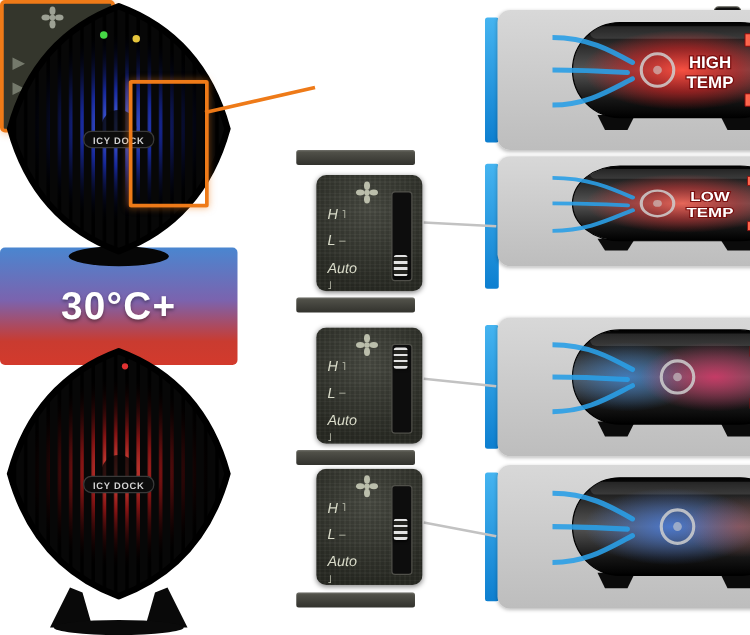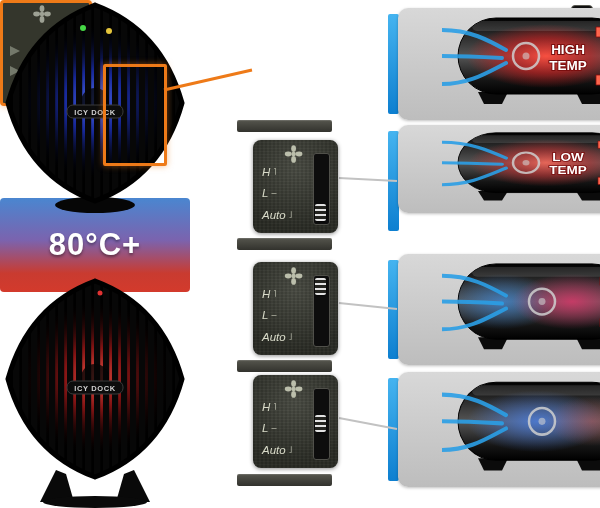--- a/index.html
+++ b/index.html
@@ -29,21 +29,21 @@
            repeating-linear-gradient(0deg,rgba(255,255,255,.04) 0 1px,transparent 1px 3px),
            repeating-linear-gradient(90deg,rgba(0,0,0,.14) 0 2px,transparent 2px 4px);
          box-shadow:0 1px 4px rgba(0,0,0,.45);}
   .panel-photo{top:12px;left:253px;width:86px;height:100px;border:3px solid #ee7a18;
                border-radius:4px;background-color:#34362c;z-index:5;
                box-shadow:0 0 7px rgba(238,122,24,.45);}
   .p-auto{top:140px;} .p-high{top:262px;} .p-low{top:375px;}
   .fan-ic{position:absolute;top:4px;left:50%;transform:translateX(-62%);width:20px;height:20px;}
   .opt{position:absolute;left:9px;display:flex;align-items:baseline;gap:3px;
        color:#d9dbc9;font-size:11.5px;font-style:italic;}
-  .opt-h{top:26px;} .opt-l{top:47px;} .opt-auto{top:69px;}
+  .opt-h{top:26px;} .opt-l{top:47px;} .opt-auto{top:69px;flex-direction:column;}
   .opt .opt-mark{font-size:9px;opacity:.85;position:relative;top:-1px;font-style:normal;}
   .slot{position:absolute;right:8px;top:13px;width:15px;height:70px;background:#0d0d0d;
         border:1px solid #50504a;border-radius:3px;}
   .knob{position:absolute;left:1px;width:11px;height:17px;border-radius:2px;
         background:repeating-linear-gradient(180deg,#e2e2e2 0 2px,#23231f 2px 5px);
         box-shadow:0 1px 2px rgba(0,0,0,.6);}
   .pos-top{top:2px;} .pos-mid{top:26px;} .pos-bottom{top:50px;}
   .slot-big{position:absolute;right:7px;top:5px;width:20px;height:88px;background:#111;
             border:1px solid #5a5a52;border-radius:4px;}
   .knob-big{position:absolute;left:2px;top:24px;width:14px;height:40px;border-radius:3px;
@@ -71,21 +71,21 @@
                  paint-order:stroke;stroke:#7a0f0f;stroke-width:2px;}
   .enc text{font-family:"Liberation Sans",sans-serif;font-weight:bold;fill:#d0d0d0;
             letter-spacing:.6px;}
 </style>
 </head>
 <body>
 
 <div class="stage">
 
   <div class="banner">
-    <span>80°C+</span>
+    <span>30°C+</span>
   </div>
 
   <svg class="enc enc-top" viewBox="0 0 182 212">
     <defs>
       <radialGradient id="glowB" cx=".5" cy=".5" r=".5">
         <stop offset="0" stop-color="#5a78ff" stop-opacity=".95"></stop>
         <stop offset=".4" stop-color="#2038d8" stop-opacity=".7"></stop>
         <stop offset=".75" stop-color="#101a60" stop-opacity=".25"></stop>
         <stop offset="1" stop-color="#000" stop-opacity="0"></stop>
       </radialGradient>

